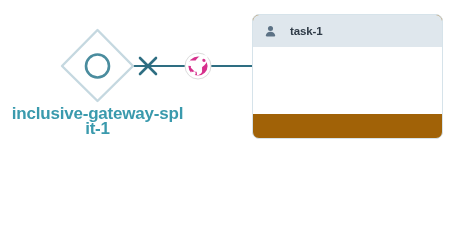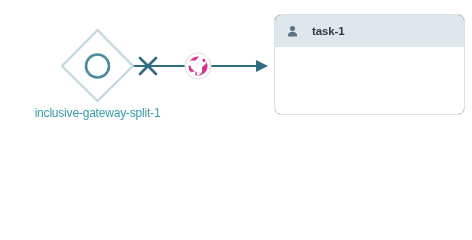--- a/index.html
+++ b/index.html
@@ -27,36 +27,36 @@
     height: 157px;
   }
 
   
   .gateway-label {
     position: absolute;
     left: 10px;
     top: 106px;
     width: 175px;
     text-align: center;
-    font-size: 12px;
-    font-weight: normal;
+    font-size: 17px;
+    font-weight: bold;
     line-height: 15px;
     letter-spacing: -0.2px;
     color: #3a9aad;
     white-space: normal;
     word-break: break-all;
   }
 
   
   .task-card {
     position: absolute;
-    left: 274px;
+    left: 252px;
     top: 14px;
     width: 191px;
-    height: 101px;
+    height: 125px;
     background: #a16207;
     border: 1px solid #d6e3ea;
     border-radius: 7px;
     box-sizing: border-box;
     overflow: hidden;
   }
   .task-card-header {
     display: flex;
     align-items: center;
     height: 32px;

